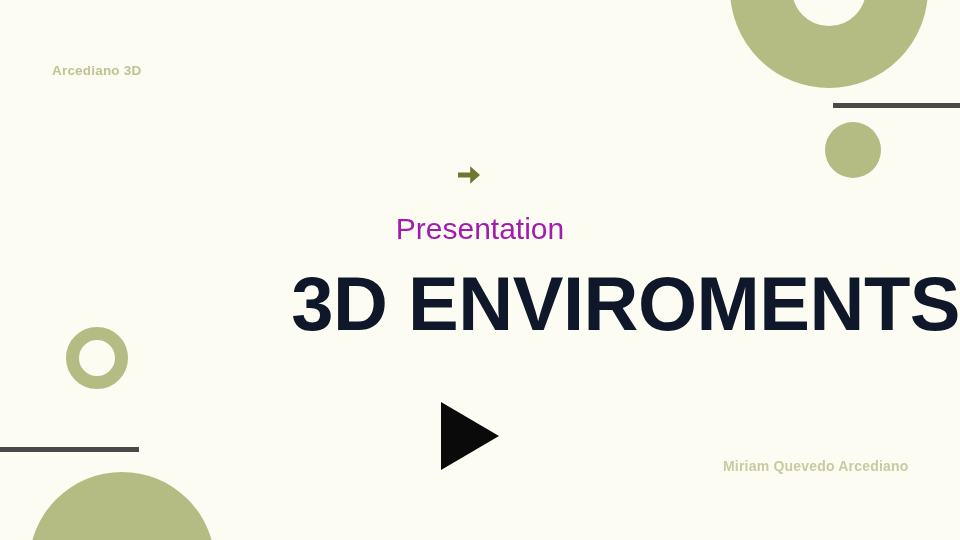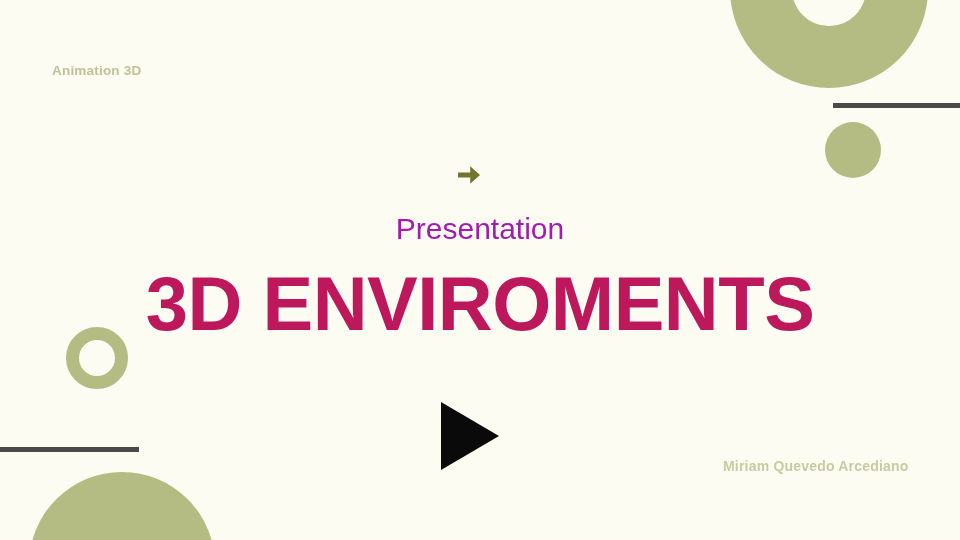--- a/index.html
+++ b/index.html
@@ -117,24 +117,24 @@
     color: #a21caf;
     line-height: 1.1;
     white-space: nowrap;
   }
 
   #main-title {
     position: absolute;
     left: 0;
     right: 0;
     top: 262px;
-    text-align: center;
+    text-align: right;
     font-size: 76px;
     font-weight: bold;
-    color: #be185d;
+    color: #0f172a;
     line-height: 1.1;
     letter-spacing: -0.5px;
     white-space: nowrap;
   }
 
   #author-name {
     position: absolute;
     left: 723px;
     top: 458px;
     font-size: 14px;
@@ -149,21 +149,21 @@
 
 <div id="slide">
 
   <div class="shape" id="ring-top-right"></div>
   <div class="shape" id="line-top-right"></div>
   <div class="shape" id="dot-top-right"></div>
   <div class="shape" id="ring-left"></div>
   <div class="shape" id="line-bottom-left"></div>
   <div class="shape" id="circle-bottom-left"></div>
 
-  <div id="eyebrow-label">Animation 3D</div>
+  <div id="eyebrow-label">Arcediano 3D</div>
 
   <div class="shape" id="arrow-icon">
     <svg width="26" height="24" viewBox="0 0 26 24" aria-hidden="true">
       <path d="M2 9.5 H14.2 V3.2 L24 12 L14.2 20.8 V14.5 H2 Z" fill="#70762f"></path>
     </svg>
   </div>
 
   <div id="subtitle">Presentation</div>
 
   <div id="main-title">3D ENVIROMENTS</div>

